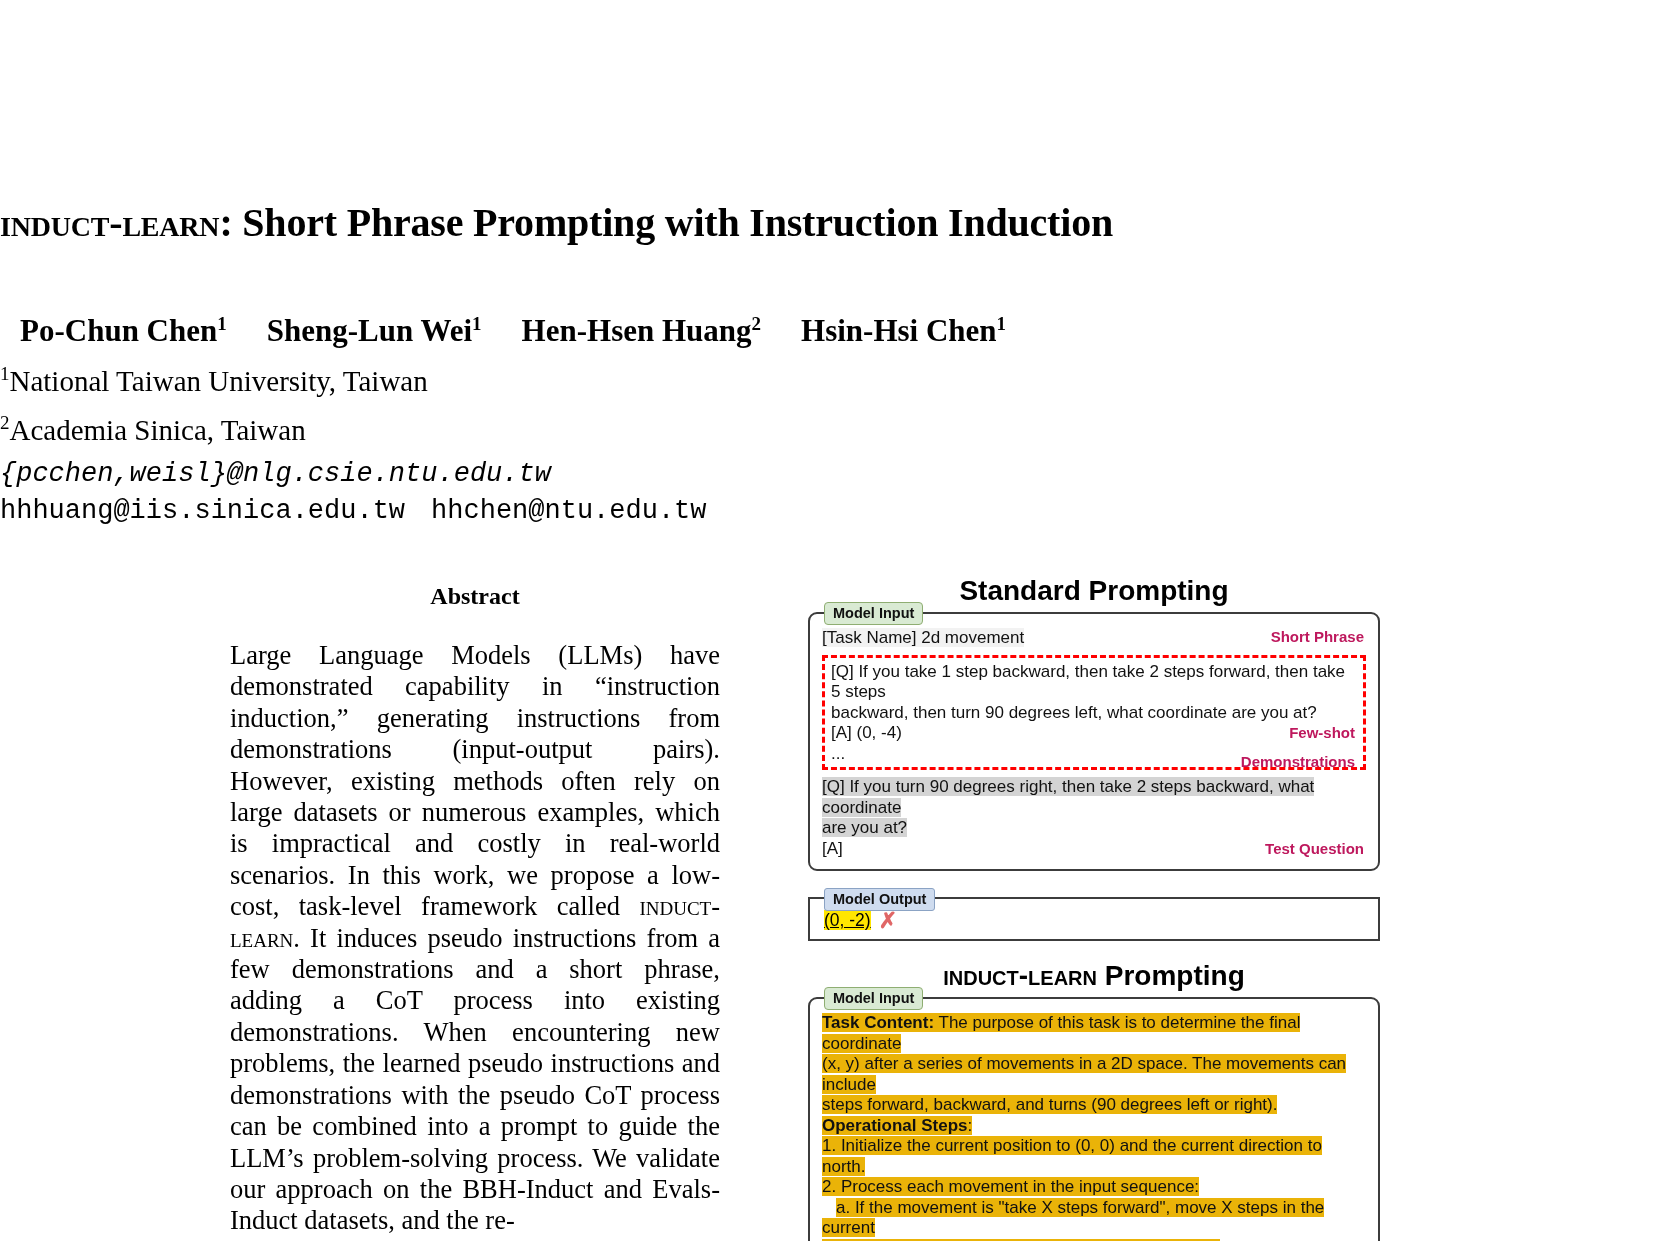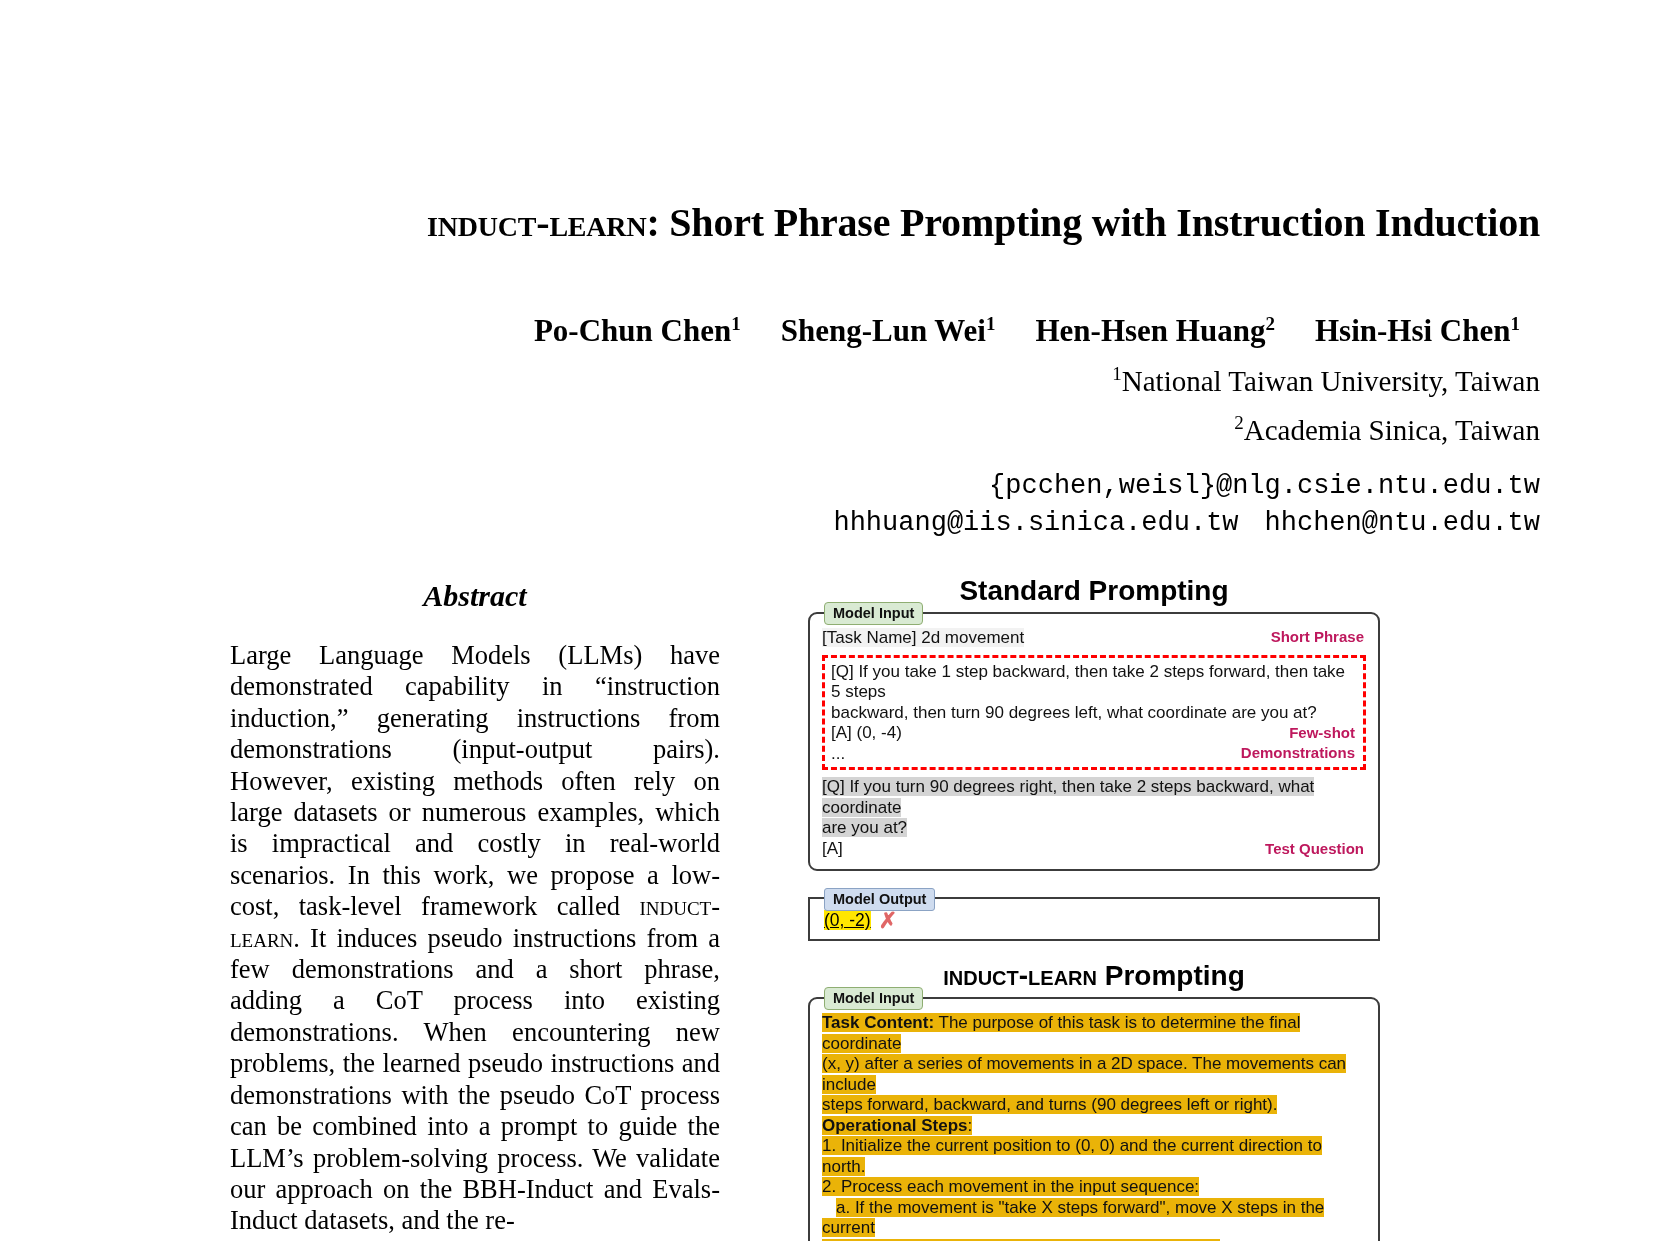--- a/index.html
+++ b/index.html
@@ -15,21 +15,21 @@
     font-family: "Liberation Serif", serif;
     color: #000;
   }
 
   
   .paper-head {
     position: absolute;
     left: 0;
     top: 0;
     width: 1540px;
-    text-align: right;
+    text-align: left;
   }
   .paper-title {
     font-family: "Liberation Serif", serif;
     font-weight: bold;
     font-size: 40px;
     line-height: 50px;
     letter-spacing: -0.2px;
     margin-top: 198px;
     white-space: nowrap;
   }
@@ -63,37 +63,36 @@
   .affil sup {
     font-size: 19px;
     vertical-align: super;
   }
   .email-line {
     font-family: "Liberation Mono", monospace;
     font-size: 27px;
     line-height: 37px;
     letter-spacing: 0px;
   }
-  .email-line.first { margin-top: 19px; }
+  .email-line.first { margin-top: 7px; font-style: italic; }
   .email-gap { display: inline-block; width: 26px; }
 
   
   .abstract-col {
     position: absolute;
     left: 230px;
     top: 578px;
     width: 490px;
   }
   .abstract-heading {
     text-align: center;
-    font-size: 30px;
+    font-size: 24px;
     font-weight: bold;
     line-height: 36px;
     margin-bottom: 26px;
-    font-style: italic;
   }
   .abstract-body {
     font-size: 26.5px;
     line-height: 31.4px;
     text-align: justify;
     text-justify: inter-word;
     hyphens: none;
   }
 
   
@@ -246,21 +245,21 @@
 
     <div class="dashed-box">
       <div class="fig-text">[Q] If you take 1 step backward, then take 2 steps forward, then take 5 steps</div>
       <div class="fig-text">backward, then turn 90 degrees left, what coordinate are you at?</div>
       <div class="row">
         <span class="fig-text">[A] (0, -4)</span>
         <span class="tag-abs tag-green" style="top:1px;">Few-shot</span>
       </div>
       <div class="row">
         <span class="fig-text">...</span>
-        <span class="tag-abs tag-green" style="top:0;">Demonstrations</span>
+        <span class="tag-abs tag-green" style="top:9px;">Demonstrations</span>
       </div>
     </div>
 
     <div class="fig-text"><span class="hl-gray-d">[Q] If you turn 90 degrees right, then take 2 steps backward, what coordinate</span></div>
     <div class="fig-text"><span class="hl-gray-d">are you at?</span></div>
     <div class="row">
       <span class="fig-text">[A]</span>
       <span class="tag-abs tag-green" style="top:1px;">Test Question</span>
     </div>
   </div>

